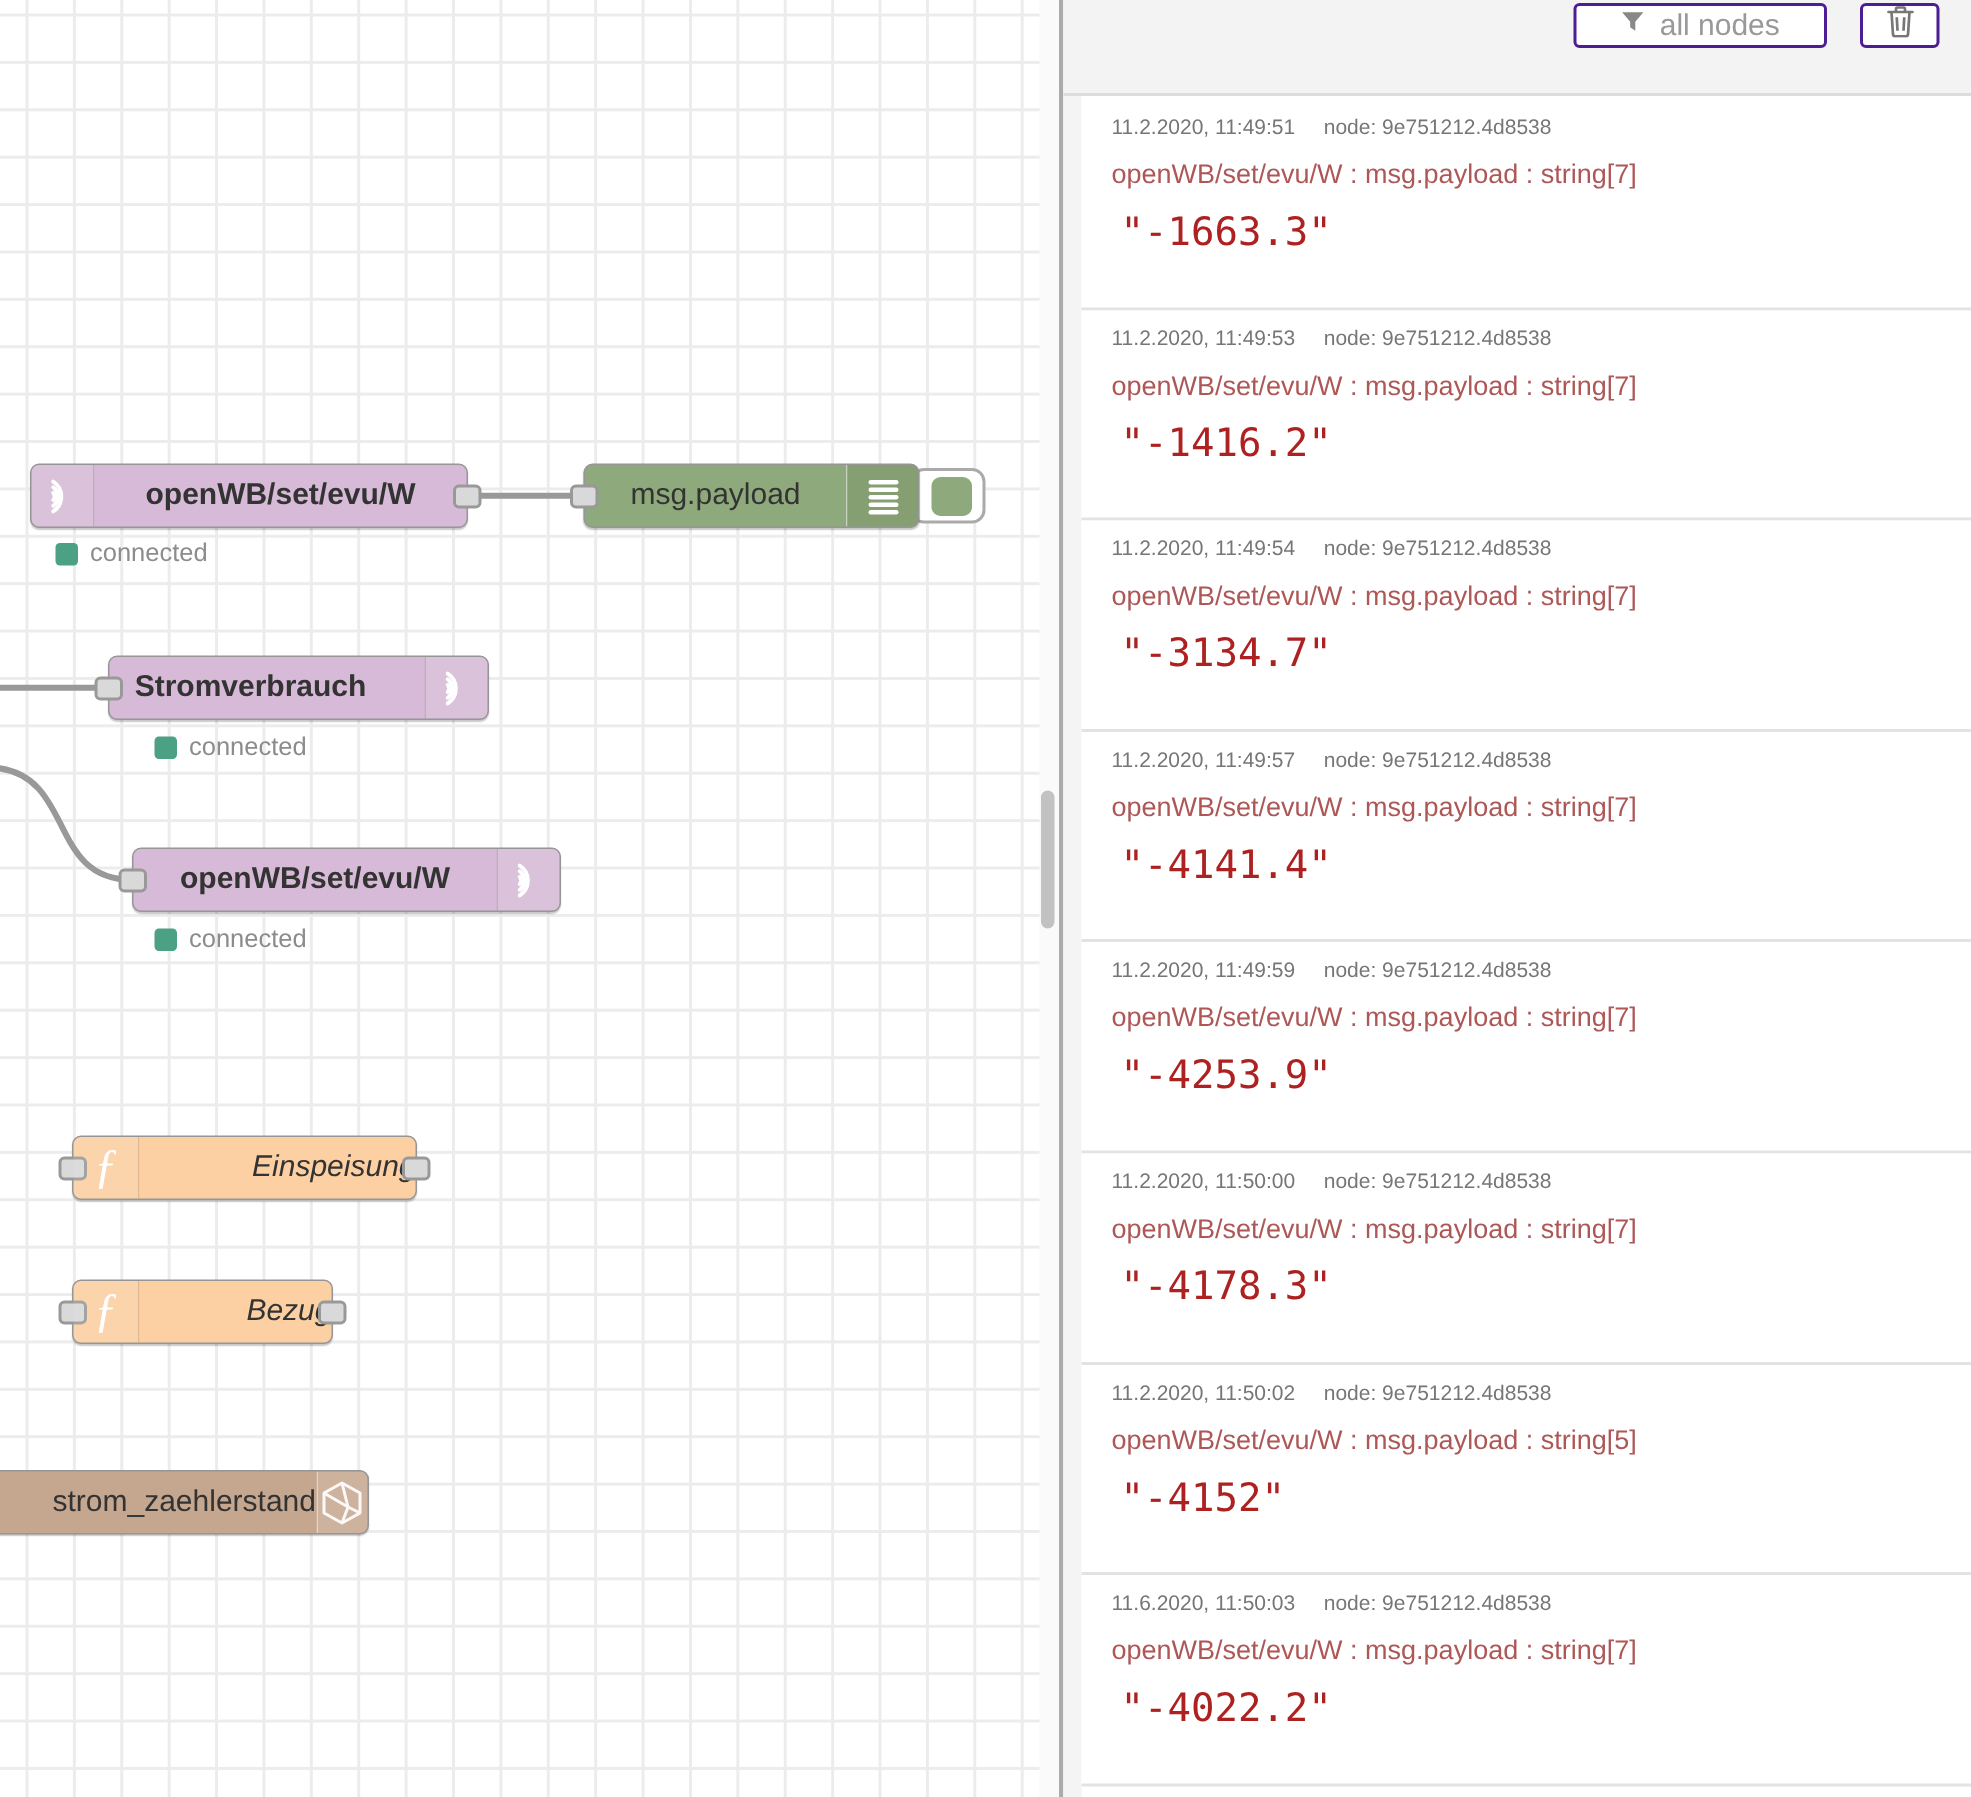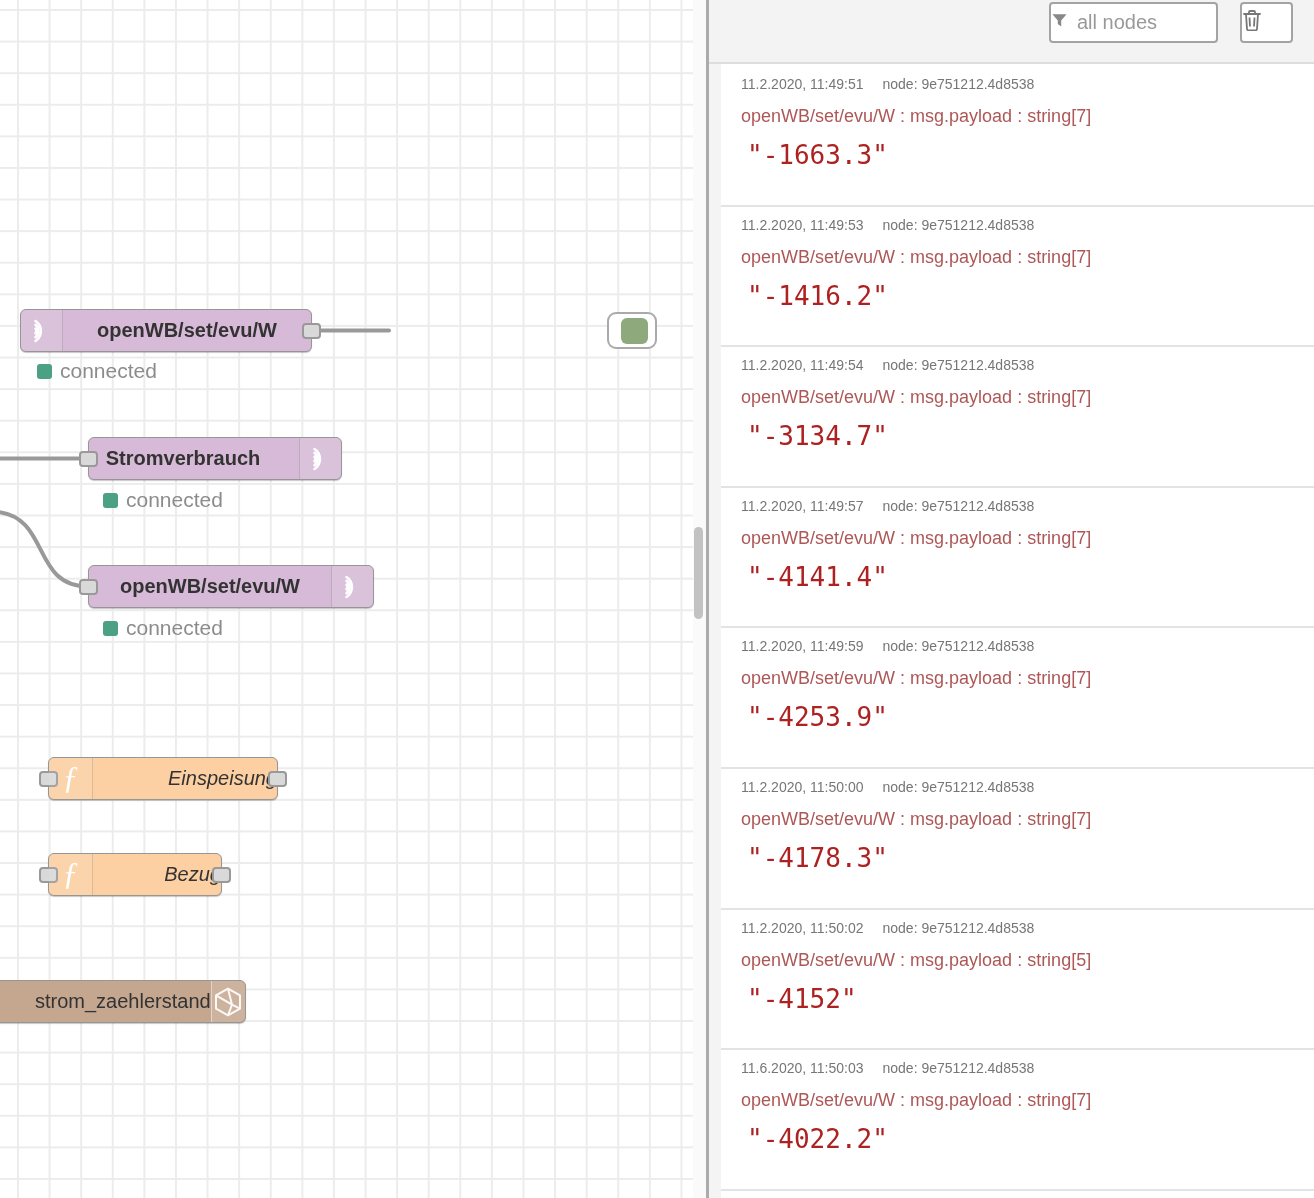--- a/index.html
+++ b/index.html
@@ -50,21 +50,21 @@
     font-family:"Liberation Serif", serif; line-height:1; padding-bottom:4px; }
 
   .port {
     position:absolute; width:19px; height:16px; top:50%; transform:translateY(-50%);
     background:#d9d9d9; border:2px solid #999; border-radius:4px;
   }
   .port.in  { left:-10px; }
   .port.out { right:-10px; }
 
   .status { position:absolute; display:flex; align-items:center; gap:8px;
-    font-size:21px; color:#8c8c8c; }
+    font-size:17px; color:#8c8c8c; }
   .status-dot { width:15px; height:15px; border-radius:3px; background:#4ca083; }
 
   .debug-toggle {
     position:absolute; width:50px; height:37px; background:#fff;
     border:2px solid #aaa; border-radius:9px; z-index:0;
     display:flex; align-items:center; justify-content:flex-end; padding-right:7px;
   }
   .debug-toggle-inner { width:27px; height:26px; border-radius:6px; background:#8ea97b; }
   .node { z-index:1; }
 
@@ -78,22 +78,22 @@
   
   #sidebar { position:absolute; left:709px; top:0; width:605px; height:1198px; background:#fff; }
   #sidebar-gutter { position:absolute; left:0; top:0; width:12px; height:1198px; background:#f4f4f4; }
   #sidebar-header {
     position:absolute; left:0; top:0; width:605px; height:64px; background:#f3f3f3;
     border-bottom:2px solid #ddd;
     display:flex; justify-content:flex-end; align-items:flex-start; gap:22px;
     padding:2px 21px 0 0;
   }
   .hdr-btn {
-    height:41px; background:#fff; border:2px solid #a3a3a3; border-radius:4px;
-    display:flex; align-items:center; gap:9px;
+    height:30px; background:#fff; border:2px solid #4c1d95; border-radius:4px;
+    display:flex; align-items:center; justify-content:center; gap:9px;
     color:#999; font-size:20px; font-family:"Liberation Sans", sans-serif; cursor:pointer;
   }
   #filter-btn { width:169px; }
   #trash-btn  { width:53px; }
 
   #msg-list { position:absolute; left:12px; top:66px; width:593px; }
   .msg { height:140.6px; padding:10px 8px 0 20px; border-bottom:2px solid #e3e3e3; background:#fff; }
   .msg-head { display:flex; gap:19px; font-size:14px; color:#767676; }
   .msg-topic { margin-top:14px; font-size:18px; color:#ae5757; white-space:nowrap; }
   .msg-payload { margin-top:13px; margin-left:6px; font-size:26px; color:#ad2121;
@@ -125,22 +125,35 @@
         </svg>
       </div>
       <span class="label">openWB/set/evu/W</span>
       <div class="port out"></div>
     </div>
     <div class="status" style="left:37px; top:359px;">
       <span class="status-dot"></span>
       <span>connected</span>
     </div>
 
-
-    <div class="node mqtt" style="left:88px; top:437px; width:254px;gap:22px;">
+    <div class="node debug" style="left:389px; top:309px; width:224px;">
+      <div class="port in"></div>
+      <span class="label">msg.payload</span>
+      <div class="icon-box right">
+        <svg width="24" height="26" viewBox="0 0 24 26" fill="#fff">
+          <rect x="2" y="2" width="20" height="3" rx="1.5"></rect>
+          <rect x="2" y="7" width="20" height="3" rx="1.5"></rect>
+          <rect x="2" y="12" width="20" height="3" rx="1.5"></rect>
+          <rect x="2" y="17" width="20" height="3" rx="1.5"></rect>
+          <rect x="2" y="22" width="20" height="3" rx="1.5"></rect>
+        </svg>
+      </div>
+    </div>
+
+    <div class="node mqtt" style="left:72px; top:437px; width:254px;gap:22px;">
       <div class="port in"></div>
       <span class="label">Stromverbrauch</span>
       <div class="icon-box right">
         <svg width="26" height="26" viewBox="0 0 24 24" fill="none" stroke="#fff" stroke-width="2.4" stroke-linecap="round">
           <path d="M6 9.8 a3.4 3.4 0 0 1 0 4.4"></path>
           <path d="M6 6.3 a7.2 7.2 0 0 1 0 11.4"></path>
           <path d="M6 2.8 a11 11 0 0 1 0 18.4"></path>
         </svg>
       </div>
     </div>

